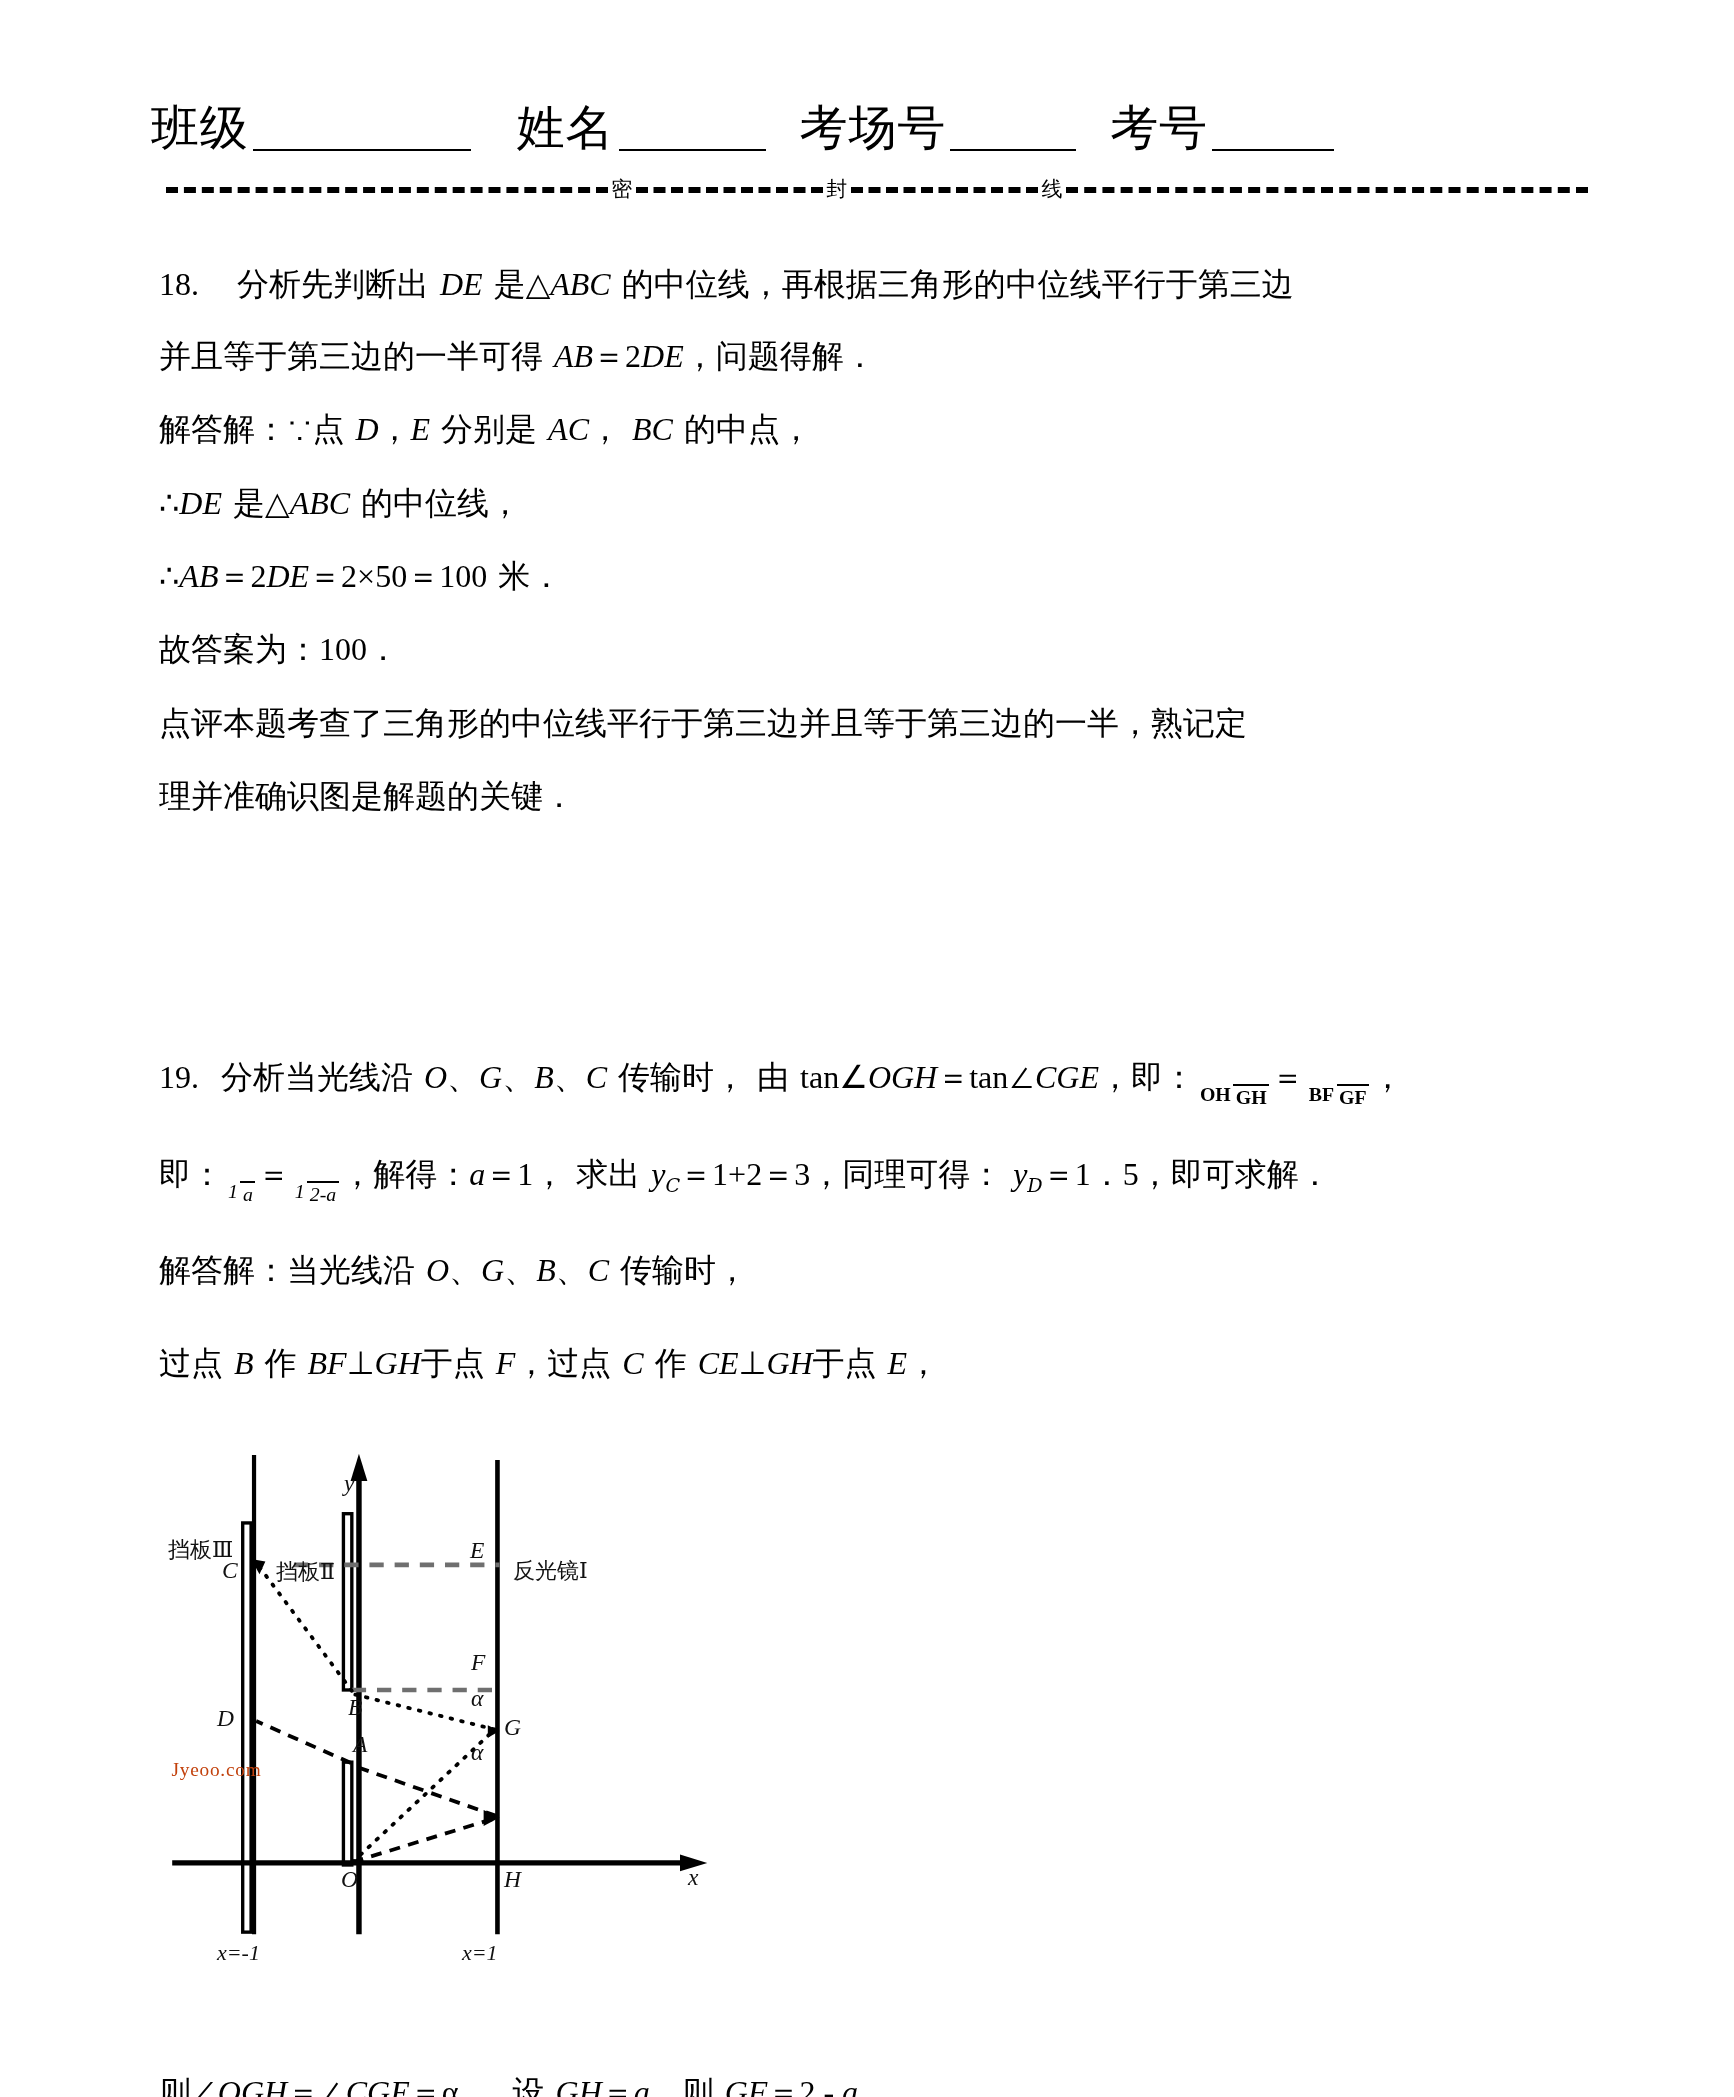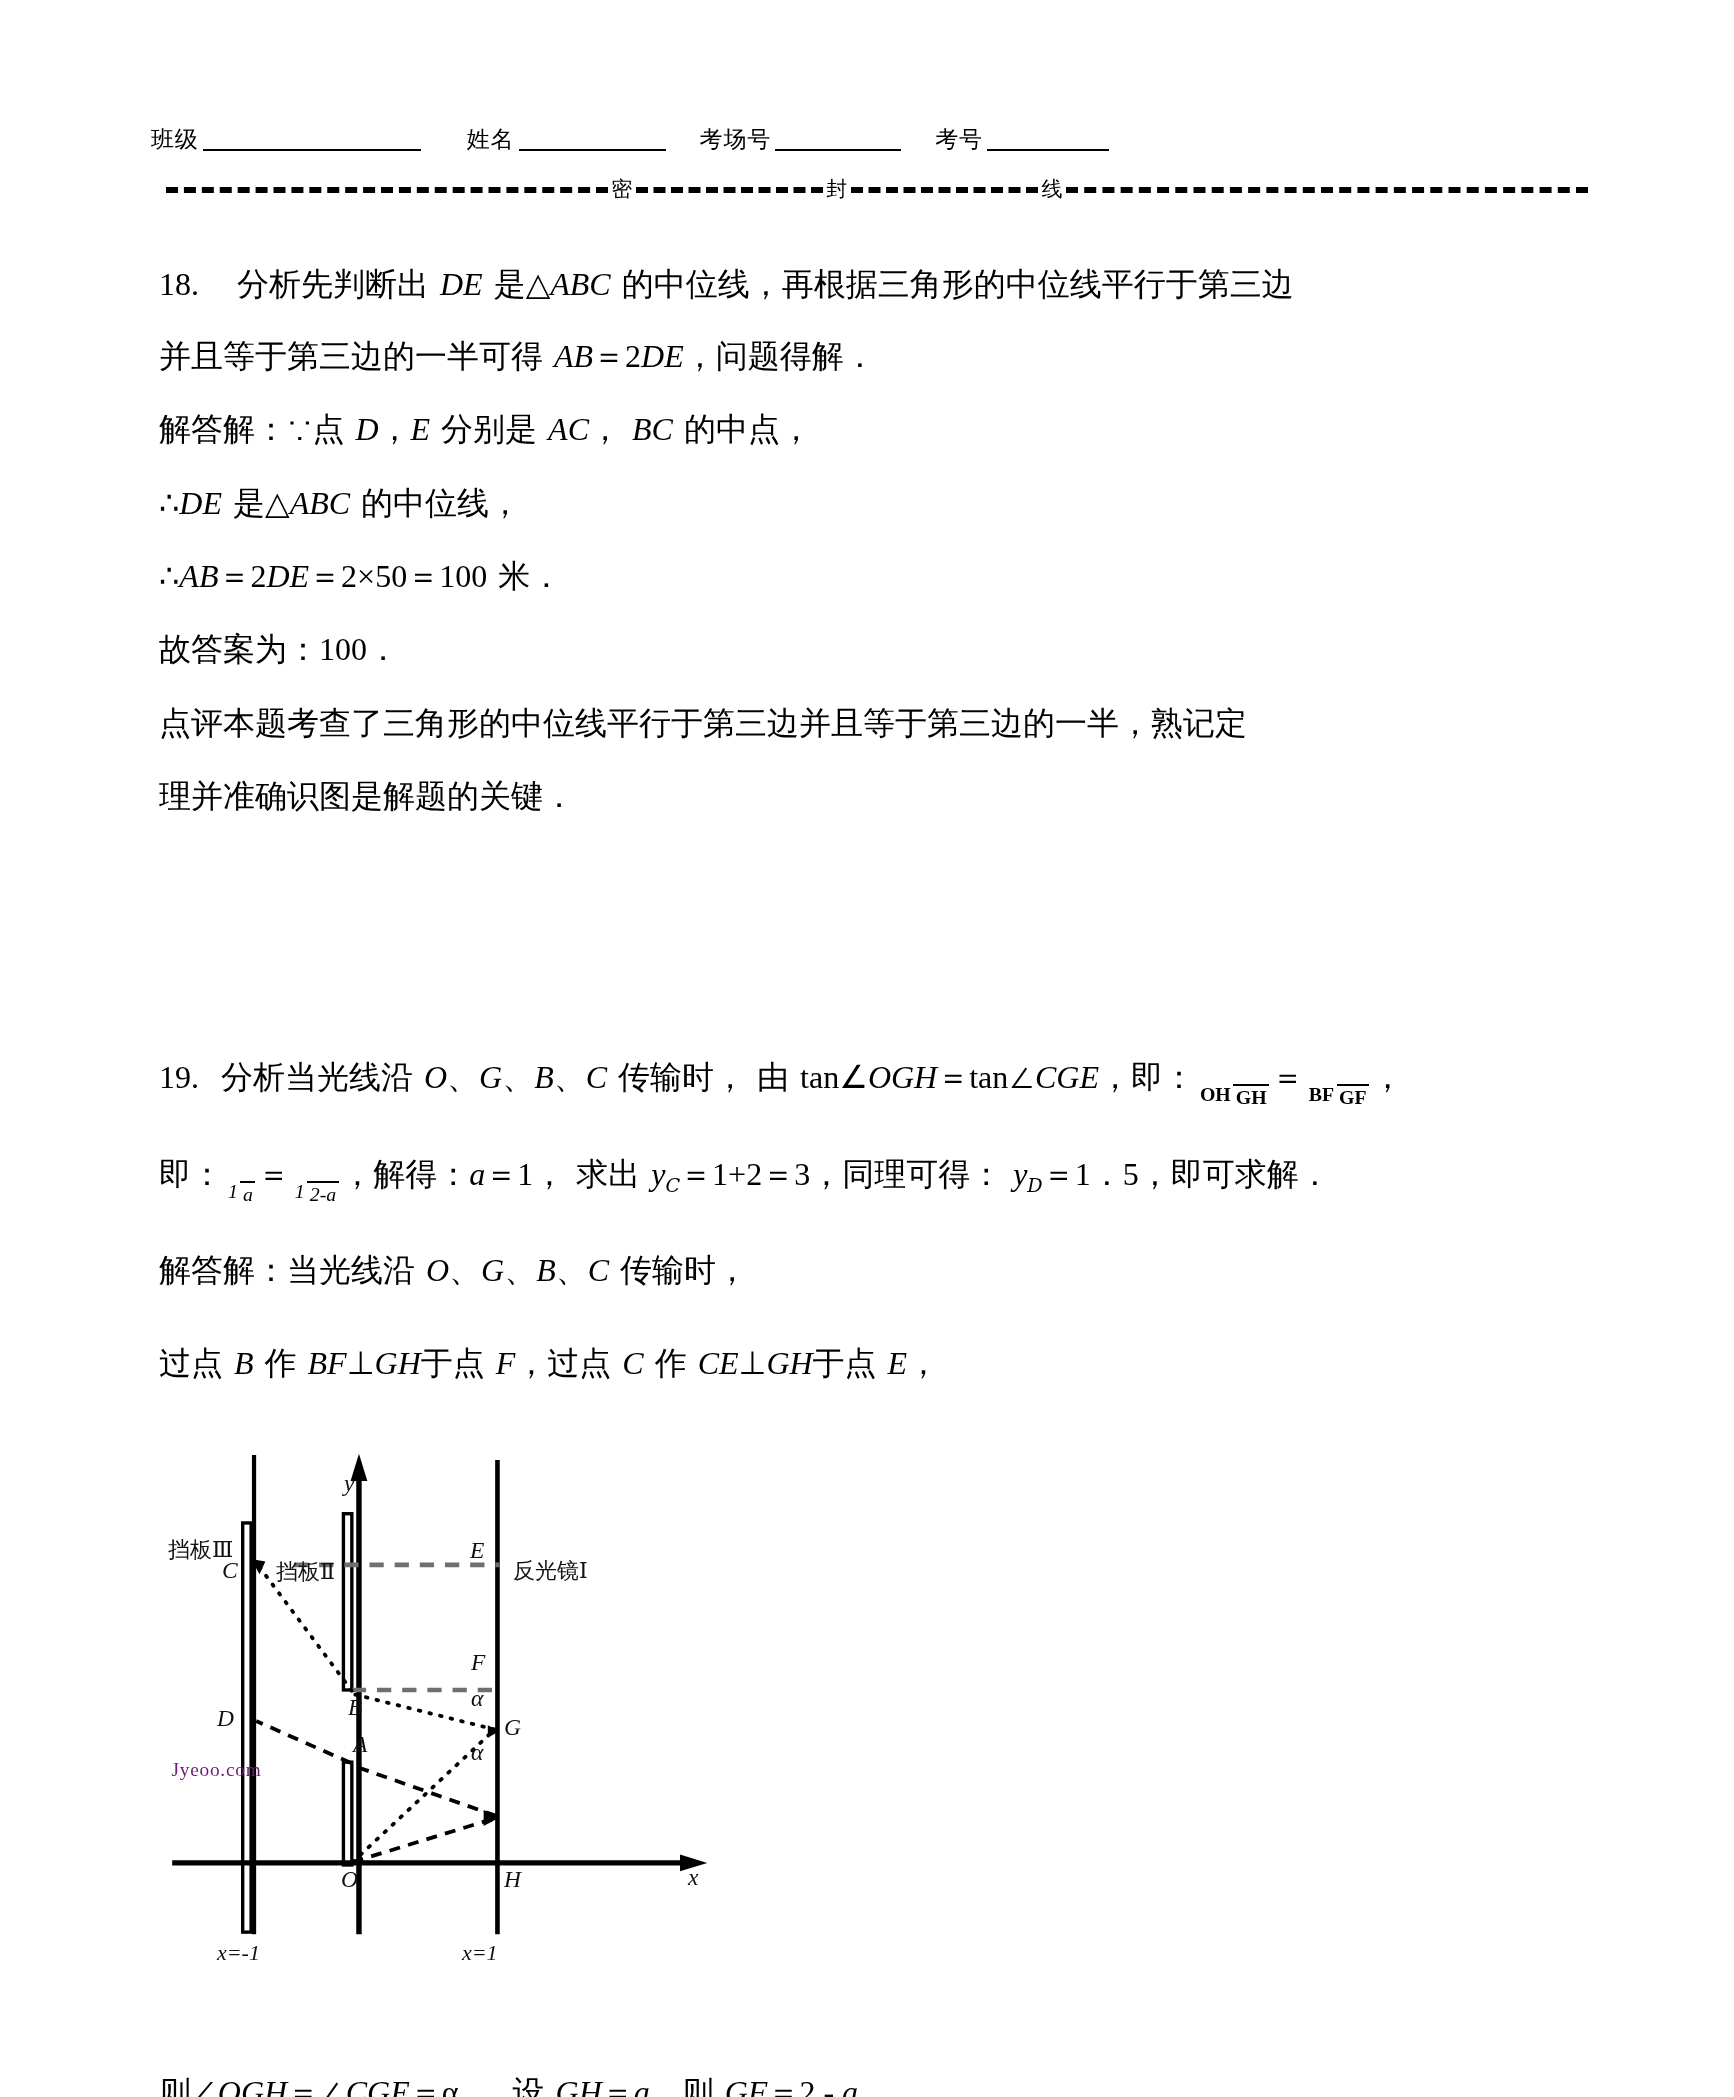--- a/index.html
+++ b/index.html
@@ -15,21 +15,21 @@
     padding:0;
   }
 
   
   .hdr{
     position:absolute;left:151px;top:63px;width:1451px;height:88px;
     display:flex;align-items:flex-end;
   }
   .hdr-field{display:flex;align-items:flex-end;}
   .hdr-label{
-    font-size:23px;line-height:1;letter-spacing:0.8px;
+    font-size:48px;line-height:1;letter-spacing:0.8px;
     white-space:nowrap;font-family:"DejaVu Serif",serif;text-align:center;
   }
   .hdr-rule{
     display:inline-block;border-bottom:2.9px solid #000;margin-left:4.2px;
     height:5.9px;
   }
   .r1{width:218px;}
   .r2{width:147px;}
   .r3{width:126px;}
   .r4{width:122px;}
@@ -90,21 +90,21 @@
 
   
   .figwrap{position:absolute;left:168px;top:1439px;width:554px;height:537px;}
   .fig{position:absolute;inset:0;}
   .figlbl{
     position:absolute;font-family:"DejaVu Serif",serif;
     font-size:22px;line-height:1;white-space:nowrap;color:#111;
   }
   .figlbl.it{font-family:"Liberation Serif",serif;font-style:italic;font-size:23.5px;}
   .wm-small{
-    position:absolute;left:3.4px;top:320px;font-size:19.3px;color:#701a75;
+    position:absolute;left:3.4px;top:320px;font-size:19.3px;color:#c2410c;
     font-family:"Liberation Serif",serif;letter-spacing:0.8px;
   }
 </style>
 </head>
 <body>
 
 <div class="page">
 
   <div class="hdr">
     <span class="hdr-field">

